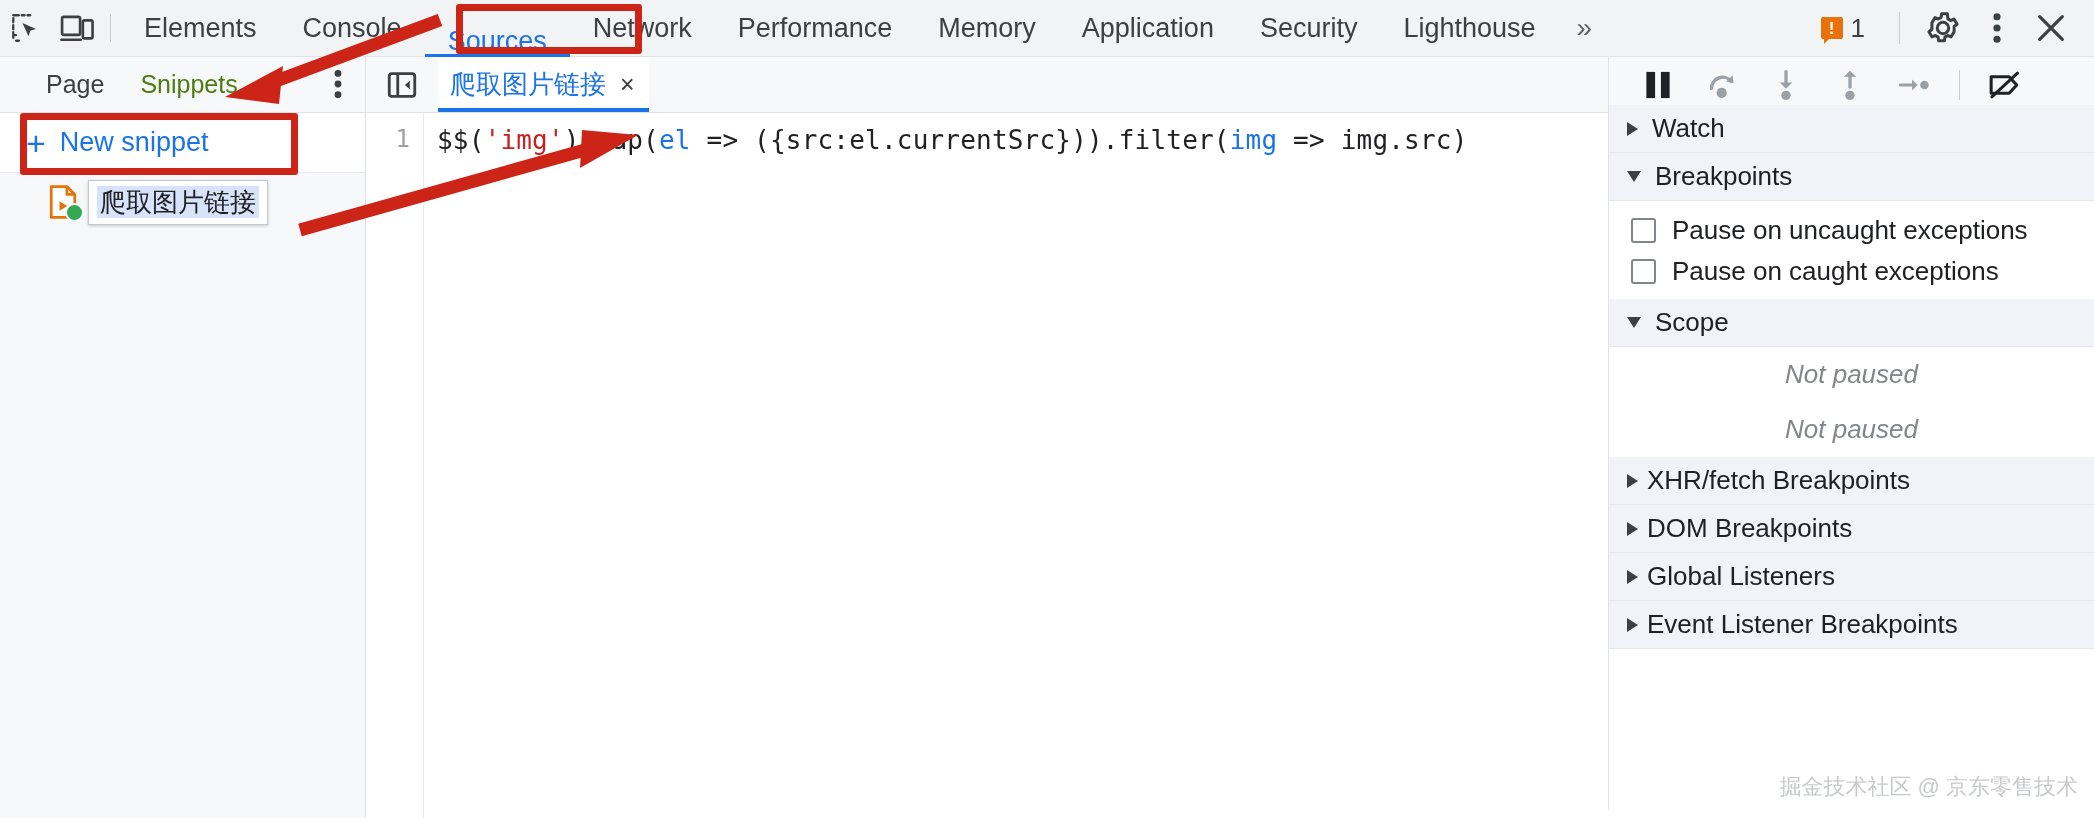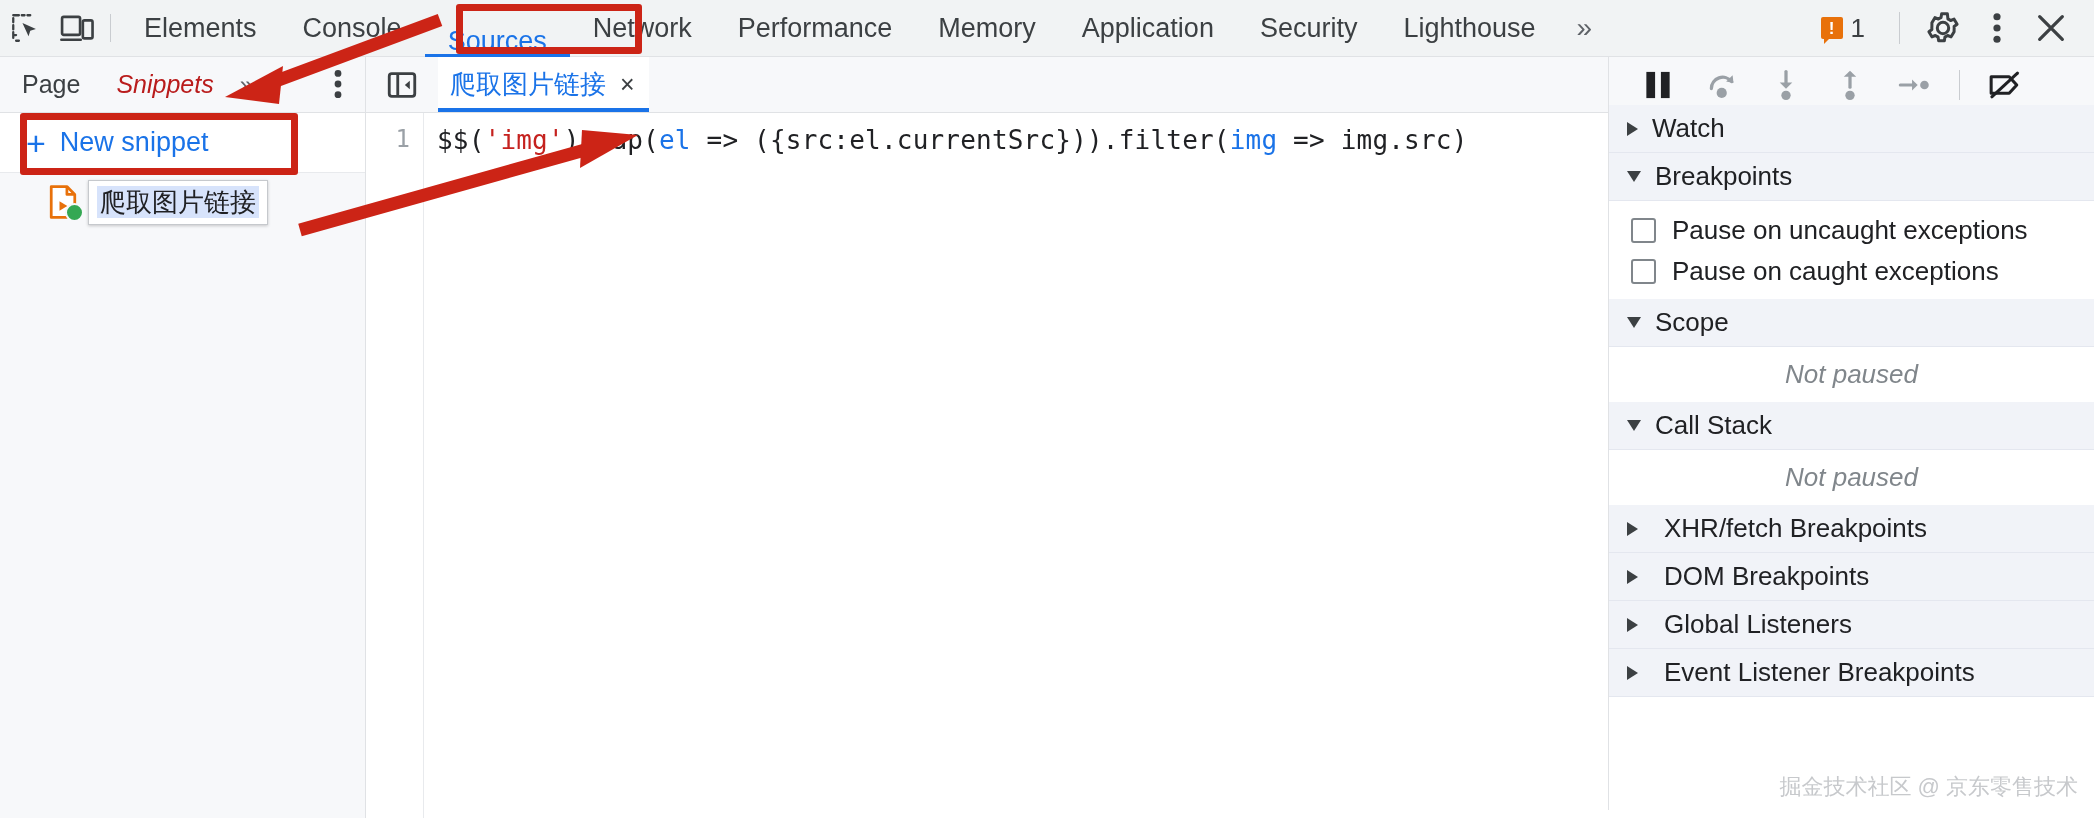--- a/index.html
+++ b/index.html
@@ -46,23 +46,23 @@
   }
   .warn-count { font-size: 26px; color:#3c4043; }
   .vdiv { width:1px; height:32px; background:#c9ccd0; margin: 0 16px; }
   .icon-btn { width:54px;height:46px;display:flex;align-items:center;justify-content:center;color:#3c4043; }
 
   
   .subbar {
     position:absolute; left:0; top:57px; width:2094px; height:56px;
     background:#f7f8fa; border-bottom:1px solid #e0e2e5; display:flex; align-items:stretch;
   }
-  .subbar-left { width:366px; display:flex; align-items:center; border-right:1px solid #e0e2e5; }
+  .subbar-left { width:366px; display:flex; align-items:center; border-right:1px solid #e0e2e5;padding-left:24px; }
   .sbtab { font-size:25px; color:#3c4043; padding: 0 14px; margin-left: 8px; white-space:nowrap; }
-  .sbtab.active { color:#b91c1c;font-style:italic; }
+  .sbtab.active { color:#4d7c0f; }
   .sb-chev { color:#5f6368; font-size:24px; padding:0 6px; margin-left:6px; }
   .sb-kebab { margin-left:auto; margin-right:22px; color:#3c4043; font-size:28px; line-height:0.7; text-align:center; }
   .subbar-mid { flex:1; display:flex; align-items:stretch; position:relative; }
   .collapse-btn { width:72px; display:flex; align-items:center; justify-content:center; color:#3c4043; }
   .editor-tab {
     display:flex; align-items:center; gap:14px; padding: 0 14px 0 12px;
     font-size:26px; color:#1a73e8; position:relative; background:#ffffff;
   }
   .editor-tab::after{ content:""; position:absolute; left:0; right:0; bottom:0; height:4px; background:#1a73e8; }
   .tab-close { color:#3c4043; font-size:25px; }
@@ -121,21 +121,21 @@
   .section-head {
     height:48px; display:flex; align-items:center; gap:14px; padding-left:18px;
     background:#f1f3f8; border-bottom:1px solid #e4e7ef; font-size:26px; color:#202124;
   }
   .tri { width:0;height:0; }
   .tri.closed { border-left:11px solid #3c4043; border-top:7px solid transparent; border-bottom:7px solid transparent; }
   .tri.open { border-top:11px solid #3c4043; border-left:7px solid transparent; border-right:7px solid transparent; }
   .cb-row { height:41px; display:flex; align-items:center; gap:16px; padding-left:22px; font-size:26px; color:#202124; }
   .cb { width:25px;height:25px;border:2px solid #80868b;border-radius:3px;background:#fff;flex:none; }
   .notpaused { height:55px; display:flex; align-items:center; justify-content:center; font-size:26px; color:#80868b; font-style:italic; }
-  .list-row { height:48px; display:flex; align-items:center; gap:26px; padding-left:18px; font-size:26px; color:#202124; background:#f1f3f8; border-bottom:1px solid #e4e7ef;}
+  .list-row { height:48px; display:flex; align-items:center; gap:9px; padding-left:18px; font-size:26px; color:#202124; background:#f1f3f8; border-bottom:1px solid #e4e7ef;}
   .watermark {
     position:absolute; right:16px; bottom:8px; font-size:22px; color:#c7c9cc;
     white-space:nowrap;
   }
 
   
   .red-rect { position:absolute; border:7px solid #cc2416; border-radius:3px; pointer-events:none; }
   .ann-svg { position:absolute; left:0; top:0; width:2094px; height:818px; pointer-events:none; }
 </style>
 </head>
@@ -339,24 +339,20 @@
         <span>Pause on caught exceptions</span>
       </div>
     </div>
 
     <div class="section-head">
       <span class="tri open"></span>
       <span>Scope</span>
     </div>
     <div class="notpaused">Not paused</div>
 
-    <div class="section-head">
-      <span class="tri open"></span>
-      <span>Call Stack</span>
-    </div>
     <div class="notpaused">Not paused</div>
 
     <div class="list-row">
       <span class="tri closed"></span>
       <span>XHR/fetch Breakpoints</span>
     </div>
     <div class="list-row">
       <span class="tri closed"></span>
       <span>DOM Breakpoints</span>
     </div>

